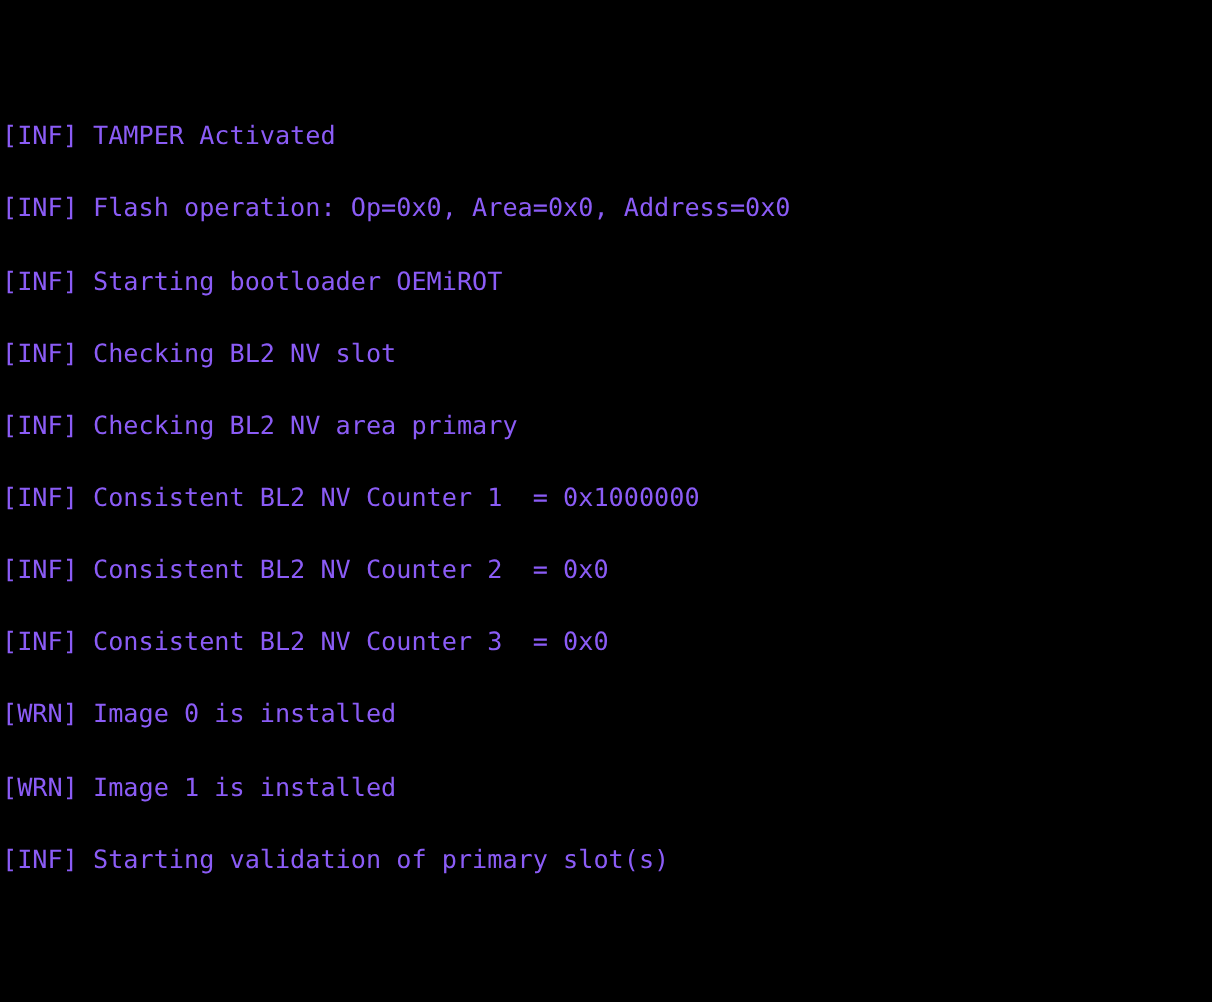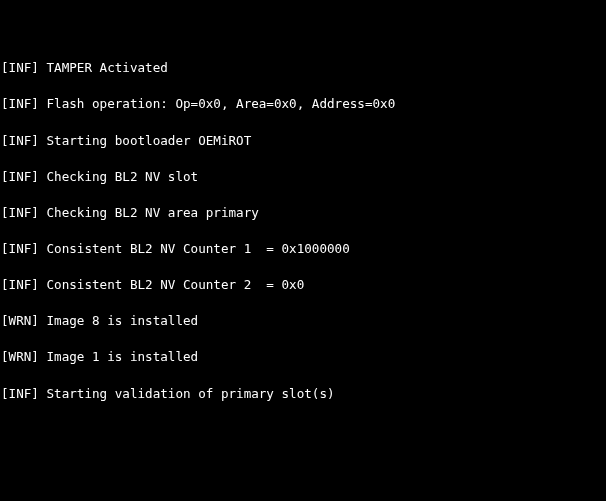--- a/index.html
+++ b/index.html
@@ -30,36 +30,37 @@
     -webkit-font-smoothing: none;
   }
   .line {
     white-space: pre;
     height: 12.05px;
     font-size: 12.6px;
     line-height: 12.05px;
     margin: 0;
     padding: 0;
   }
-  .log-line { color: #ffffff; }
+  .log-line { color: #8b5cf6; }
 </style>
 </head>
 <body>
 
 <div id="terminal">
 
   <div>
     <div class="line log-line">[INF] TAMPER Activated</div>
     <div class="line log-line">[INF] Flash operation: Op=0x0, Area=0x0, Address=0x0</div>
     <div class="line log-line">[INF] Starting bootloader OEMiROT</div>
     <div class="line log-line">[INF] Checking BL2 NV slot</div>
     <div class="line log-line">[INF] Checking BL2 NV area primary</div>
     <div class="line log-line">[INF] Consistent BL2 NV Counter 1  = 0x1000000</div>
     <div class="line log-line">[INF] Consistent BL2 NV Counter 2  = 0x0</div>
-    <div class="line log-line">[WRN] Image 8 is installed</div>
+    <div class="line log-line">[INF] Consistent BL2 NV Counter 3  = 0x0</div>
+    <div class="line log-line">[WRN] Image 0 is installed</div>
     <div class="line log-line">[WRN] Image 1 is installed</div>
     <div class="line log-line">[INF] Starting validation of primary slot(s)</div>
     
     
     
     
     
     
     
     

